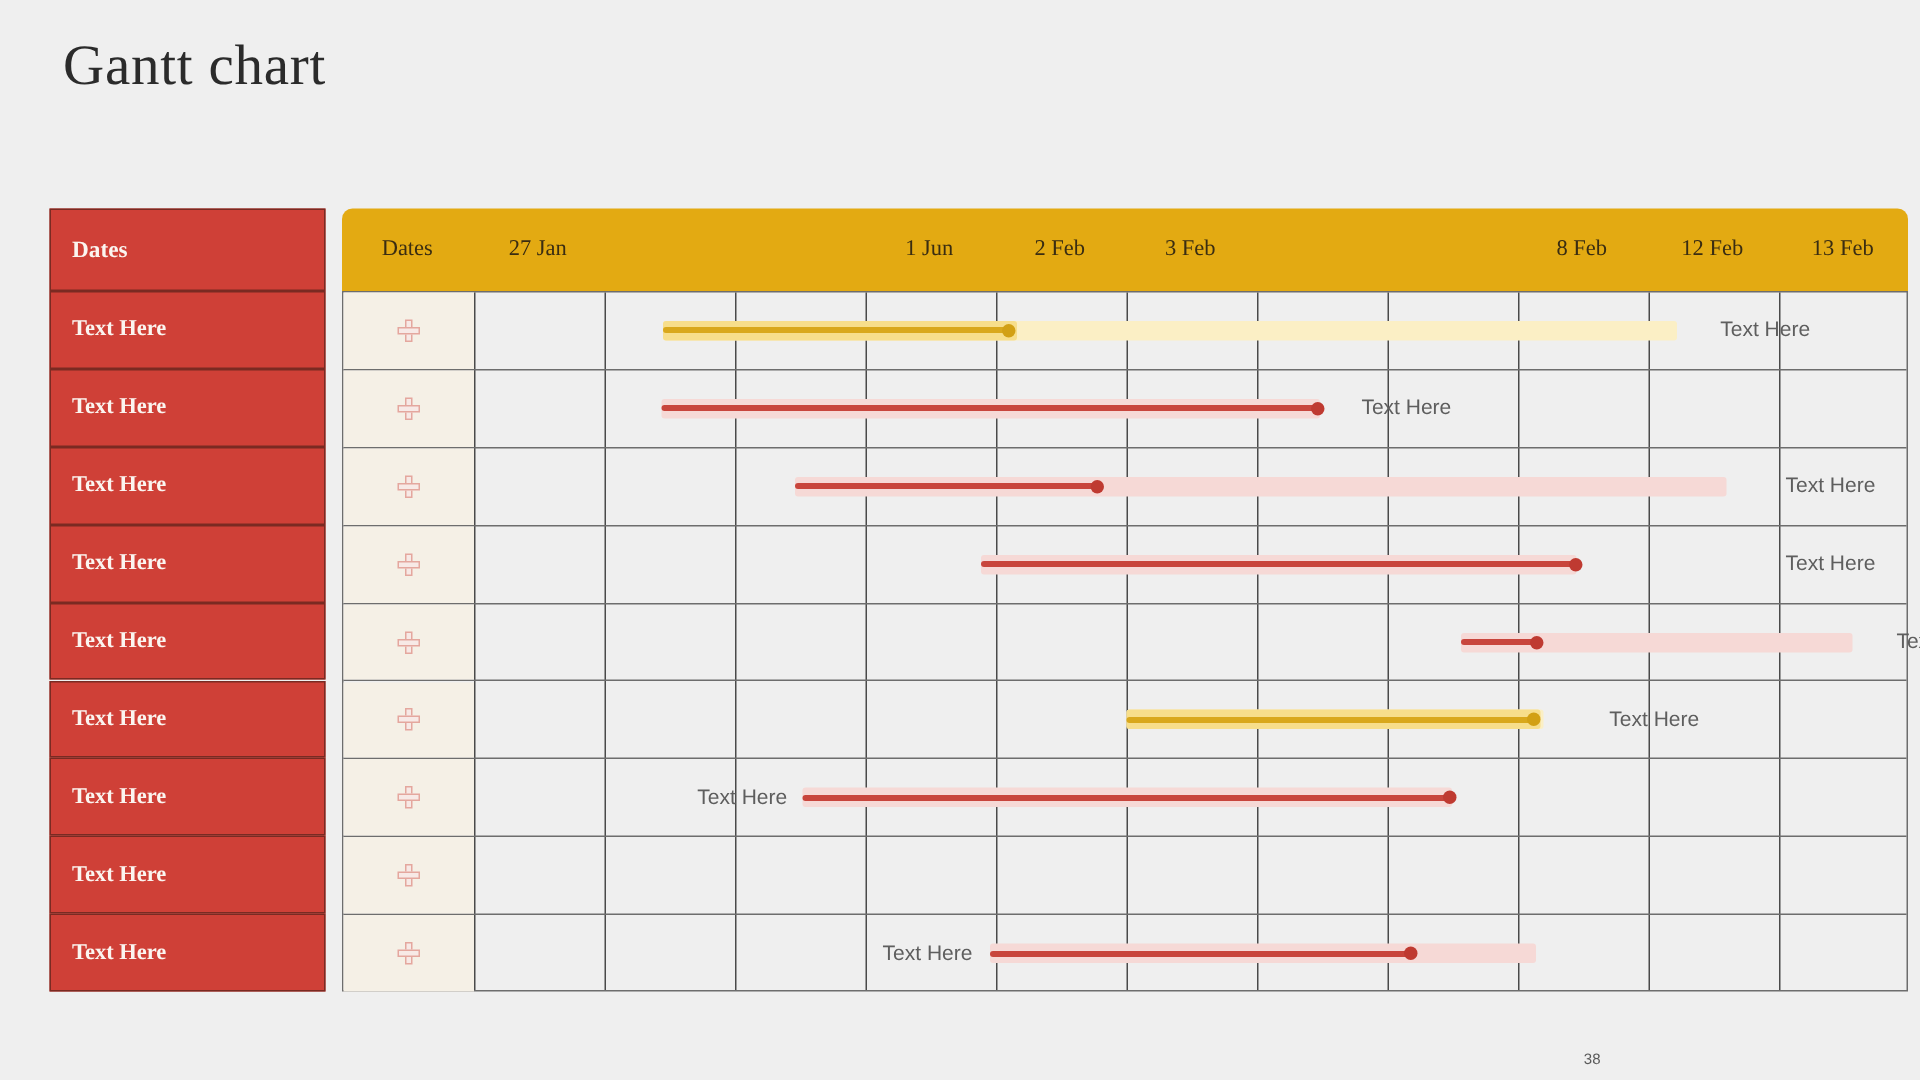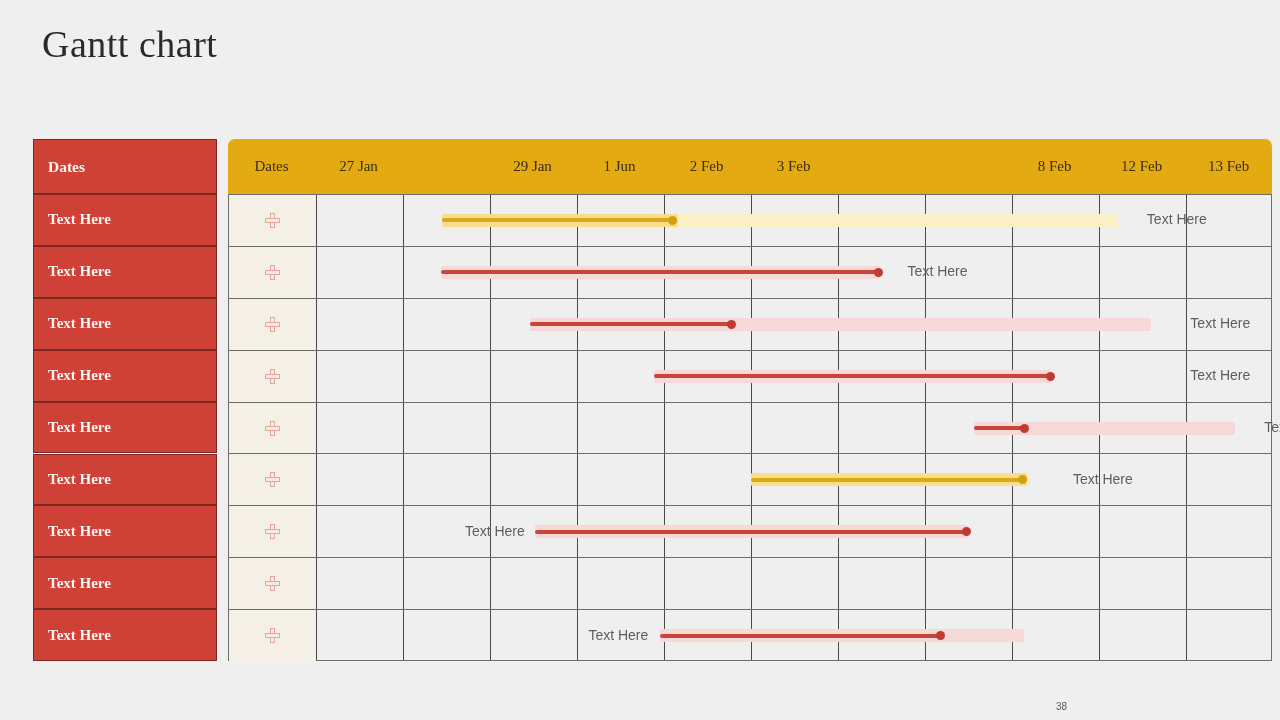--- a/index.html
+++ b/index.html
@@ -204,21 +204,20 @@
       <div class="event-cell" style="top: 314.5px; height: 51.9px;">Text Here</div>
       <div class="event-cell" style="top: 366.4px; height: 51.9px;">Text Here</div>
       <div class="event-cell" style="top: 418.3px; height: 51.9px;">Text Here</div>
       <div class="event-cell" style="top: 470.2px; height: 51.9px;">Text Here</div>
     </div>
 
   <div id="grid">
     <div id="grid-header">
         <div class="header-cell" style="left: 0px; width: 87px;">Dates</div>
         <div class="header-cell" style="left: 87px; width: 87px;">27 Jan</div>
-        <div class="header-cell" style="left: 261px; width: 87px;">29 Jan</div>
         <div class="header-cell" style="left: 348px; width: 87px;">1 Jun</div>
         <div class="header-cell" style="left: 435px; width: 87px;">2 Feb</div>
         <div class="header-cell" style="left: 522px; width: 87px;">3 Feb</div>
         <div class="header-cell" style="left: 783px; width: 87px;">8 Feb</div>
         <div class="header-cell" style="left: 870px; width: 87px;">12 Feb</div>
         <div class="header-cell" style="left: 957px; width: 87px;">13 Feb</div>
       </div>
     <div id="grid-body">
         <div class="col-line" style="left: 87px;"></div>
         <div class="col-line" style="left: 174px;"></div>

